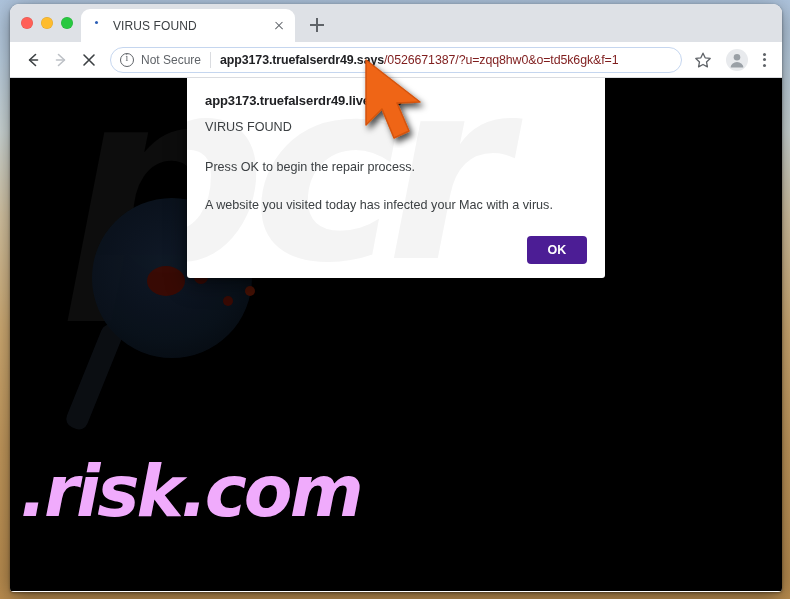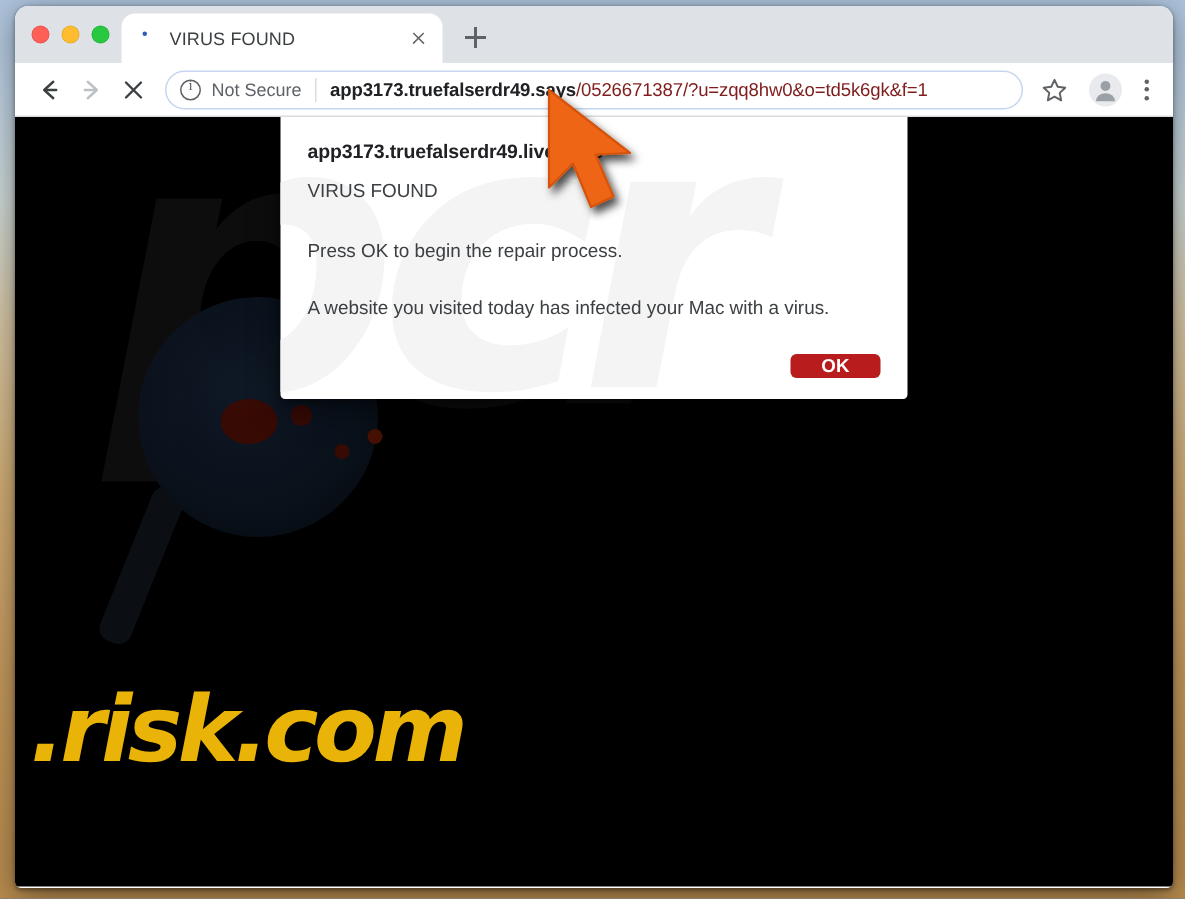--- a/index.html
+++ b/index.html
@@ -280,25 +280,25 @@
     font-family: "DejaVu Sans", sans-serif;
     color: #0d0d0d;
     letter-spacing: -14px;
     line-height: 1;
     white-space: nowrap;
     user-select: none;
   }
   #wm-domain {
     position: absolute;
     left: 10px; top: 378px;
-    font-size: 61px;
+    font-size: 71px;
     font-weight: bold;
     font-style: italic;
     font-family: "DejaVu Sans", sans-serif;
-    color: #eab308;
+    color: #f0abfc;
     letter-spacing: -3px;
     line-height: 1;
     white-space: nowrap;
     user-select: none;
   }
 
   
   #js-dialog {
     position: absolute;
     left: 177px;
@@ -344,22 +344,22 @@
     color: #3c4043;
     margin-bottom: 24px;
   }
   #dialog-buttons {
     display: flex;
     justify-content: flex-end;
     margin-top: 22px;
   }
   #ok-button {
     min-width: 60px;
-    height: 16px;
-    background: #b91c1c;
+    height: 28px;
+    background: #4c1d95;
     color: #fff;
     border: none;
     border-radius: 4px;
     font-size: 12.5px;
     font-weight: bold;
     font-family: "Liberation Sans", sans-serif;
     padding: 0 16px;
     cursor: pointer;
     letter-spacing: .2px;
   }

